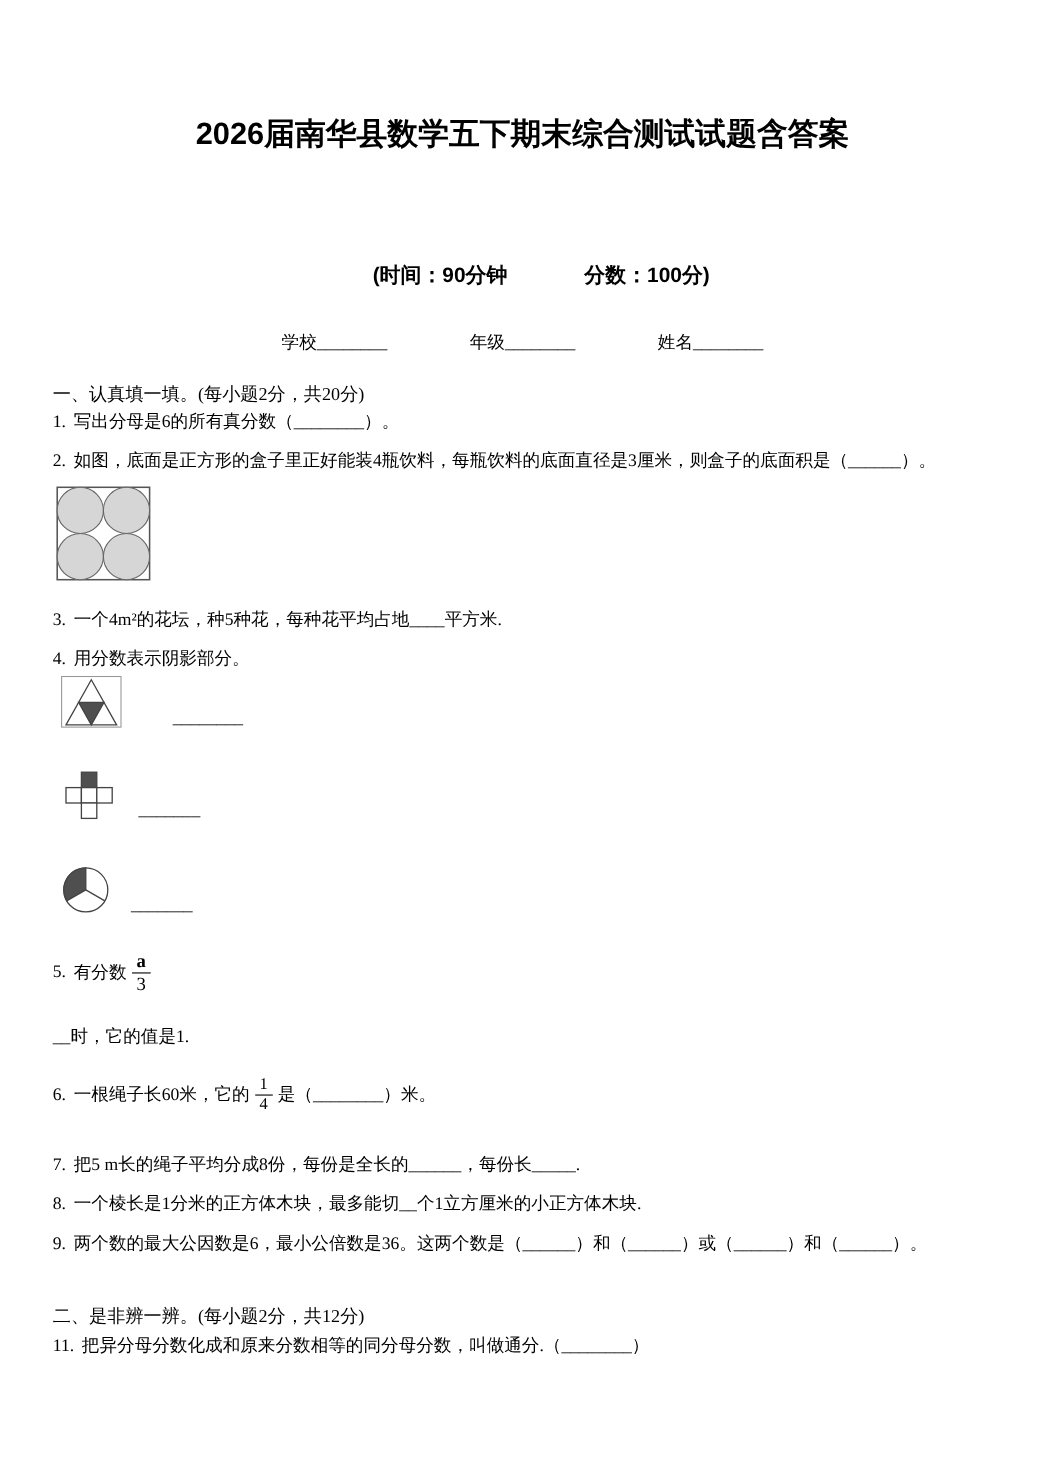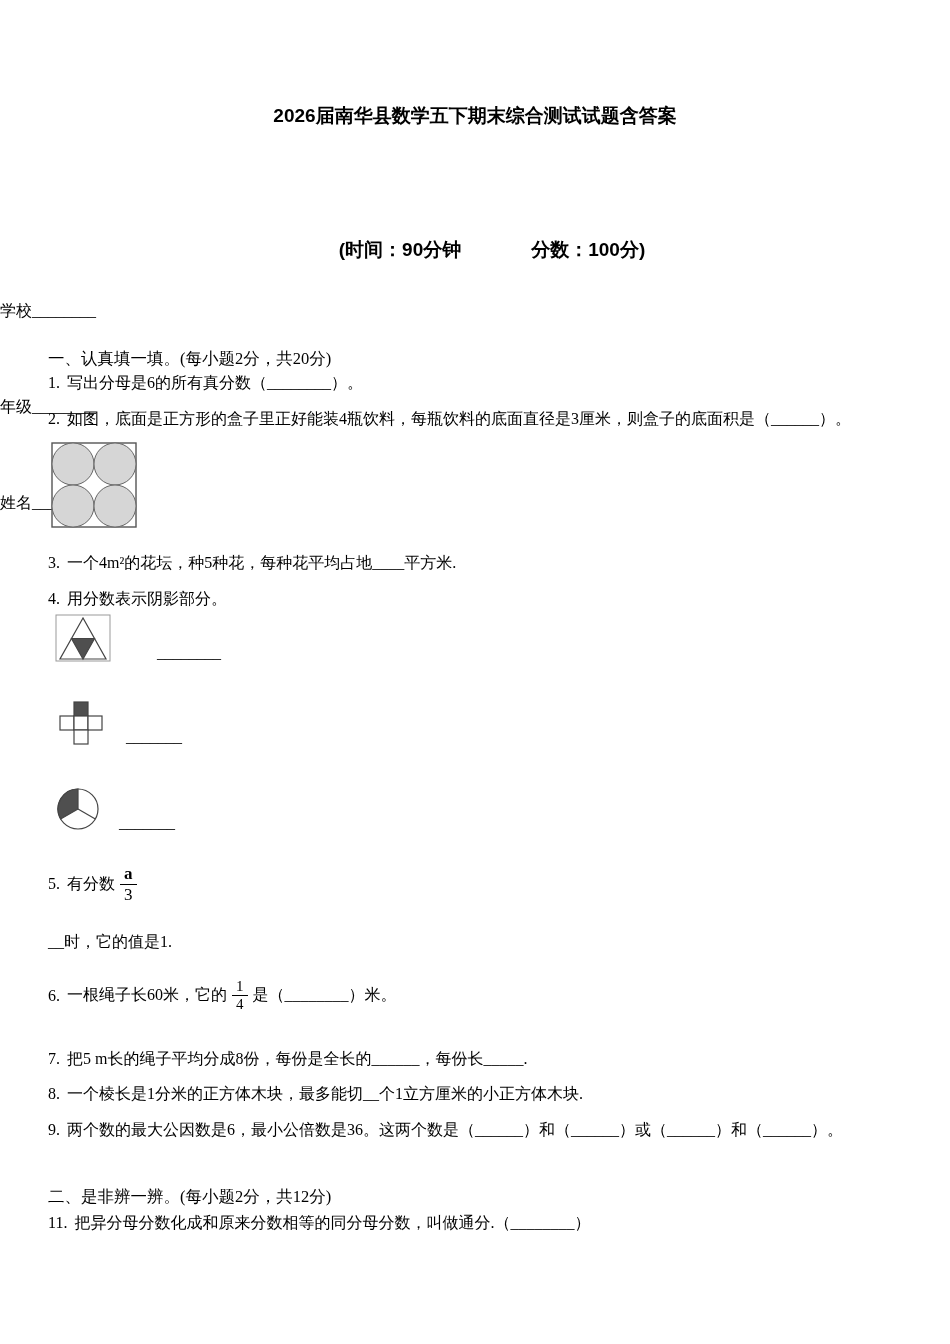--- a/index.html
+++ b/index.html
@@ -1,23 +1,23 @@
 <!DOCTYPE html>
 <html><head>
 <meta charset="utf-8">
 <style>
   html,body{margin:0;padding:0;background:#ffffff;}
   #page{position:relative;width:950px;height:1344px;background:#fff;color:#000;
         font-family:"Liberation Serif",serif;font-size:16px;overflow:hidden;}
   .abs{position:absolute;}
   .title{left:0;top:103px;width:100%;text-align:center;
-         font-family:"Liberation Sans",sans-serif;font-weight:bold;font-size:19px;}
+         font-family:"Liberation Sans",sans-serif;font-weight:bold;font-size:28px;}
   .meta{left:0;top:237px;width:100%;display:flex;justify-content:center;gap:70px;
         font-family:"Liberation Sans",sans-serif;font-weight:bold;font-size:19px;margin-left:17px;}
-  .school-row{left:0;top:301px;width:100%;display:flex;justify-content:center;gap:75px;font-size:16px;flex-direction:column;}
+  .school-row{left:0;top:301px;width:100%;display:flex;justify-content:center;gap:75px;font-size:16px;}
   .line{left:48px;display:flex;align-items:baseline;white-space:nowrap;}
   .line-frac{left:48px;display:flex;align-items:center;white-space:nowrap;}
   .qnum{margin-right:7px;}
   .sec{font-size:16.5px;}
   .fig-row{display:flex;align-items:flex-end;}
   .frac{display:inline-flex;flex-direction:column;align-items:center;line-height:1.15;margin:0 5px;font-size:15px;}
   .frac .fnum{border-bottom:1.3px solid #000;padding:0 4px;}
   .frac.big{font-size:17px;}
   .frac.big .fnum{font-weight:bold;}
   svg{display:block;}

